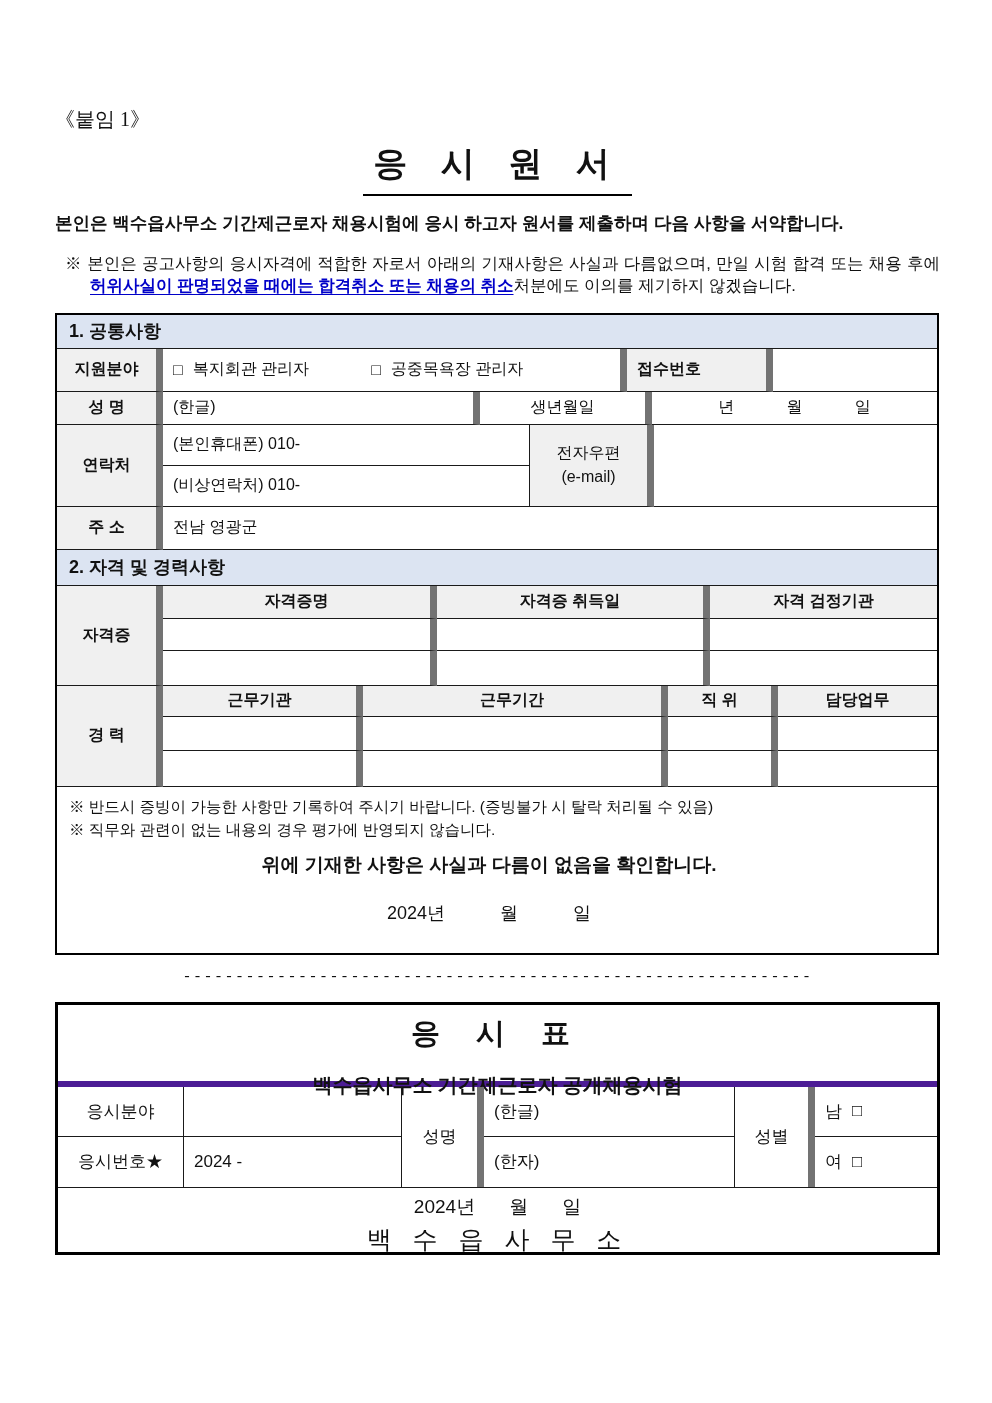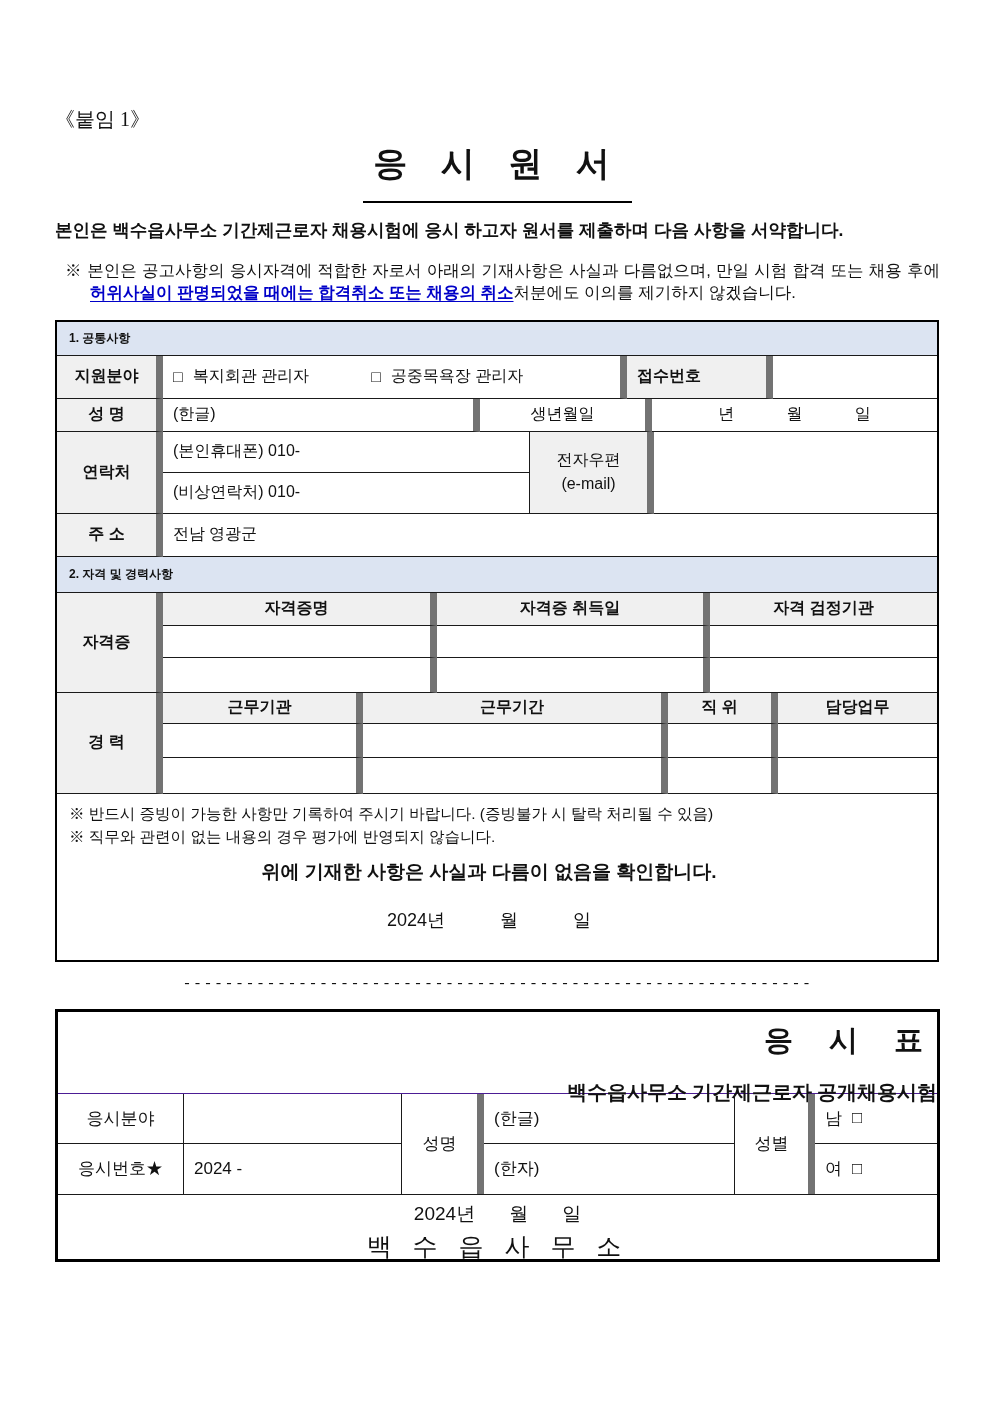--- a/index.html
+++ b/index.html
@@ -4,46 +4,46 @@
 <style>
   * { box-sizing: border-box; }
   html,body { margin:0; padding:0; background:#ffffff; }
   body { width:992px; height:1403px; font-family:"Liberation Sans", sans-serif; color:#111; }
   .page { position:relative; width:992px; height:1403px; overflow:hidden; }
   .content { width:885px; margin-left:55px; }
 
   .attach { font-family:"Liberation Serif", serif; font-size:20px; padding-top:106px; }
   .doc-title { text-align:center; margin-top:8px; }
   .doc-title span { display:inline-block; font-size:34px; font-weight:bold; letter-spacing:12px;
-                    border-bottom:2px solid #000; padding:0 10px 14px 10px; }
+                    border-bottom:2px solid #000; padding:0 10px 7px 10px; }
   .pledge { font-size:17.5px; font-weight:bold; line-height:1.35; margin-top:16px; text-align:justify; }
   .oath { font-size:16.5px; line-height:1.3; margin-top:5px; padding-left:35px; text-indent:-25px; text-align:justify; }
   .oath .hl { font-weight:bold; text-decoration:underline; text-underline-offset:3px; }
 
   
   .ftable { width:884px; border:2px solid #000; margin-top:10px; font-size:16px; }
   .row { display:flex; }
   .cell { display:flex; align-items:center; border-right:7px solid #737373; border-bottom:1px solid #1a1a1a;
           padding:0 10px; overflow:hidden; }
   .nbr { border-right:none !important; }
   .nbb { border-bottom:none !important; }
   .lab { background:#f0f0f0; font-weight:bold; justify-content:center; padding:0 4px; }
   .ctr { justify-content:center; }
-  .sec-head { background:#dce4f2; font-weight:bold; font-size:12px; height:34px;
+  .sec-head { background:#dce4f2; font-weight:bold; font-size:18px; height:34px;
               display:flex; align-items:center; padding:0 12px; border-bottom:1px solid #1a1a1a; }
   .col { display:flex; flex-direction:column; border-right:1px solid #1a1a1a; }
   .col .cell { border-right:none; }
   .grid { display:flex; flex-direction:column; flex:1; }
   .subrow { display:flex; }
   .hdr { background:#f0f0f0; font-weight:bold; justify-content:center; }
   .pre { white-space:pre; }
   .w106{width:106px;} .w464{width:464px;} .w146{width:146px;} .w164{width:164px;}
   .w317{width:317px;} .w172{width:172px;} .w285{width:285px;}
   .w367{width:367px;} .w124{width:124px;} .w283{width:283px;}
-  .w774{width:774px;font-family:Liberation Serif, serif;}
+  .w774{width:774px;}
   .w274{width:274px;} .w273{width:273px;} .w227{width:227px;}
   .w200{width:200px;} .w305{width:305px;} .w110{width:110px;} .w159{width:159px;}
   .h33{height:33px;} .h32{height:32px;} .h35{height:35px;} .h31{height:31px;} .h34{height:34px;} .h36{height:36px;}
   .h41{height:41px;} .h43{height:43px;} .h82{height:82px;} .h100{height:100px;} .h101{height:101px;}
   .opt { display:flex; align-items:center; gap:10px; }
   .opts { gap:62px; }
   .email-cell { flex-direction:column; justify-content:center; line-height:1.5; font-weight:normal; }
   .ymd { justify-content:space-around; padding:0 40px; }
 
   
@@ -53,21 +53,21 @@
   .date-line { display:flex; justify-content:center; gap:55px; font-size:18px; margin-top:20px; }
   .sign-row { display:flex; font-size:19px; margin-top:22px; }
   .sign-lab { margin-left:480px; }
   .seal { margin-left:200px; }
 
   .dashes { text-align:center; font-family:"Liberation Mono", monospace; font-size:15px;
             letter-spacing:1.5px; margin-top:14px; color:#111; }
 
   
   .ticket { width:885px; border:3px solid #000; margin-top:16px; font-size:17px; }
-  .t-head { border-bottom:1px solid #4c1d95; text-align:right; height:82px; padding-top:9px; }
+  .t-head { border-bottom:6px solid #4c1d95; text-align:center; height:82px; padding-top:9px; }
   .t-title { font-size:29px; font-weight:bold; letter-spacing:14px; }
   .t-sub { font-size:20px; font-weight:bold; margin-top:18px;font-family:Liberation Serif, serif; }
   .tw126{width:126px;} .tw218{width:218px;} .tw83{width:83px;text-align:center;} .tw250{width:250px;} .tw81{width:81px;} .tw122{width:122px;}
   .th50{height:50px;} .th100{height:100px;}
   .t-foot { text-align:center; height:65px; padding-top:6px; }
   .t-date { display:flex; justify-content:center; gap:34px; font-size:19px; }
   .t-office { font-size:25px; letter-spacing:7px; margin-top:3px; }
 </style>
 </head>
 <body>

